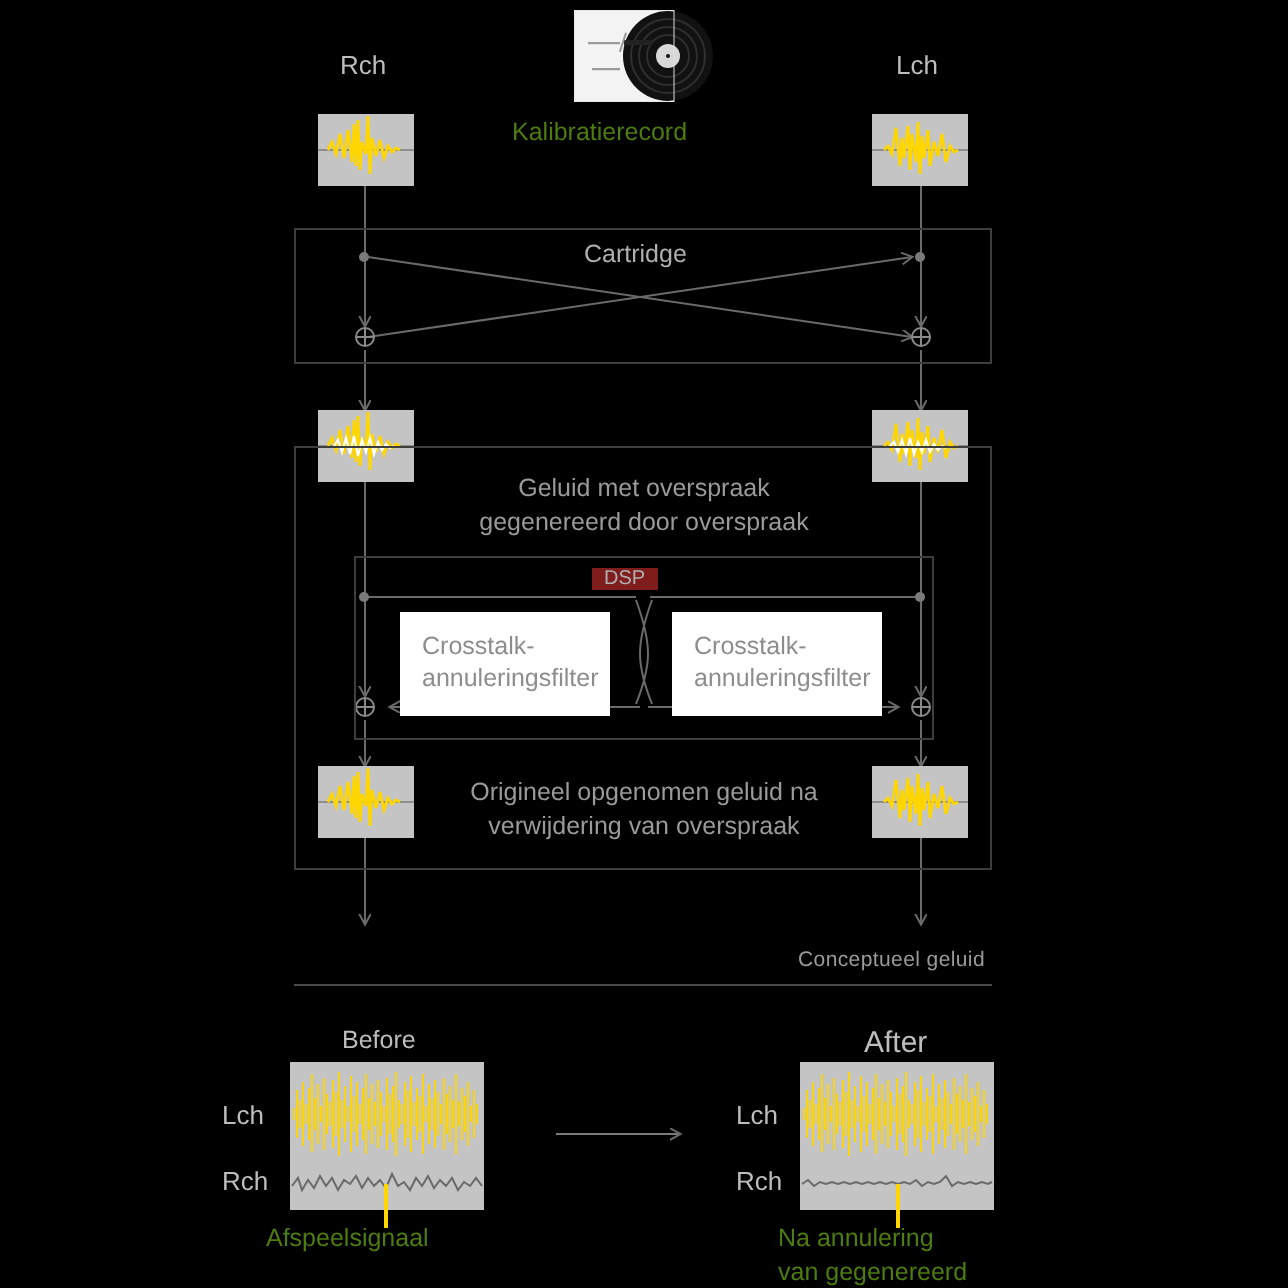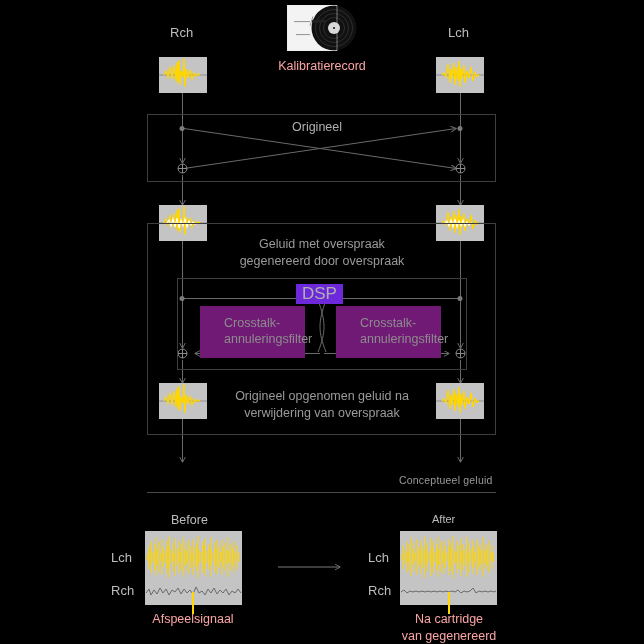--- a/index.html
+++ b/index.html
@@ -5,26 +5,26 @@
   html,body{margin:0;padding:0;background:#000;}
   body{width:644px;height:644px;position:relative;overflow:hidden;
        font-family:"Liberation Sans","DejaVu Sans",sans-serif;
        color:#b9b9b9;-webkit-font-smoothing:antialiased;}
   .abs{position:absolute;}
   .lbl{position:absolute;color:#b9b9b9;white-space:nowrap;}
   .ch-label{font-size:13px;color:#bdbdbd;}
   .body-text{font-size:12.5px;color:#9a9a9a;line-height:17px;text-align:center;}
   .box-line{position:absolute;border:1px solid #3e3e3e;box-sizing:border-box;}
   .wave-box{position:absolute;background:#c4c4c4;box-sizing:border-box;overflow:hidden;}
-  .filter-box{position:absolute;background:#701a75;box-sizing:border-box;
-              color:#8d8d8d;font-size:12.5px;line-height:16px;padding:9px 24px;}
+  .filter-box{position:absolute;background:#ffffff;box-sizing:border-box;
+              color:#8d8d8d;font-size:12.5px;line-height:16px;padding:9px 11px;}
   svg{display:block;}
   .divider{position:absolute;height:1px;background:#4a4a4a;}
   .small-note{font-size:10.5px;color:#9a9a9a;letter-spacing:.2px;}
-  .caption{font-size:12.5px;color:#fca5a5;text-align:center;line-height:17px;}
+  .caption{font-size:12.5px;color:#4d7c0f;line-height:17px;}
 </style>
 </head>
 <body>
 
 <div class="lbl ch-label" style="left:170px;top:25px;">Rch</div>
 <div class="lbl ch-label" style="left:448px;top:25px;">Lch</div>
 
 <div class="abs" style="left:287px;top:5px;width:70px;height:46px;">
   <svg width="70" height="46" viewBox="0 0 70 46">
     <rect x="0" y="0" width="50" height="46" fill="#f3f3f3"></rect>
@@ -124,21 +124,21 @@
     <line x1="456" y1="353.5" x2="465" y2="353.5"></line>
     <line x1="460.5" y1="349" x2="460.5" y2="358"></line>
   </g>
 
   <g stroke="#7a7a7a" stroke-width="1" fill="none">
     <line x1="278" y1="567" x2="340" y2="567" marker-end="url(#ar)"></line>
   </g>
 </svg>
 
 <div class="box-line" style="left:147px;top:114px;width:349px;height:68px;"></div>
-<div class="lbl" style="left:292px;top:120px;font-size:12.5px;color:#b0b0b0;">Origineel</div>
+<div class="lbl" style="left:292px;top:120px;font-size:12.5px;color:#b0b0b0;">Cartridge</div>
 
 <div class="wave-box" style="left:159px;top:205px;width:48px;height:36px;">
   <svg width="48" height="36" viewBox="0 0 48 36">
     <line x1="0" y1="18" x2="48" y2="18" stroke="#8e8e8e" stroke-width="1"></line>
     <polyline fill="none" stroke="#ffd600" stroke-width="1.4" points="5,18 7,14 9,20 11,10 13,22 15,8 17,24 18,5 19,26 20,3 21,28 22,14 24,20 25,1 26,30 27,12 29,21 31,13 33,22 35,16 37,19 39,17 41,18"></polyline>
     <polyline fill="none" stroke="#ffffff" stroke-width="1.1" points="8,18 10,15 12,21 14,14 16,22 18,13 20,23 22,15 24,21 26,14 28,22 30,16 32,20 34,17 36,19 38,18"></polyline>
   </svg>
 </div>
 <div class="wave-box" style="left:436px;top:205px;width:48px;height:36px;">
   <svg width="48" height="36" viewBox="0 0 48 36">
@@ -147,21 +147,21 @@
     <polyline fill="none" stroke="#ffffff" stroke-width="1.1" points="9,18 11,16 13,21 15,15 17,22 19,14 21,22 23,16 25,21 27,15 29,21 31,17 33,20 35,18 37,19"></polyline>
   </svg>
 </div>
 
 <div class="box-line" style="left:147px;top:223px;width:349px;height:212px;"></div>
 
 <div class="lbl body-text" style="left:222px;top:236px;width:200px;">Geluid met overspraak</div>
 <div class="lbl body-text" style="left:222px;top:253px;width:200px;">gegenereerd door overspraak</div>
 
 <div class="box-line" style="left:177px;top:278px;width:290px;height:92px;"></div>
-<div class="abs" style="left:296px;top:284px;background:#6d28d9;padding:0 6px;font-size:17px;color:#b0b0b0;">DSP</div>
+<div class="abs" style="left:296px;top:284px;background:#7f1d1d;padding:0 6px;font-size:10px;color:#b0b0b0;">DSP</div>
 
 <div class="filter-box" style="left:200px;top:306px;width:105px;height:52px;">
   <div>Crosstalk-</div>
   <div>annuleringsfilter</div>
 </div>
 <div class="filter-box" style="left:336px;top:306px;width:105px;height:52px;">
   <div>Crosstalk-</div>
   <div>annuleringsfilter</div>
 </div>
 
@@ -178,21 +178,21 @@
   </svg>
 </div>
 
 <div class="lbl body-text" style="left:222px;top:388px;width:200px;">Origineel opgenomen geluid na</div>
 <div class="lbl body-text" style="left:222px;top:405px;width:200px;">verwijdering van overspraak</div>
 
 <div class="lbl small-note" style="left:399px;top:474px;">Conceptueel geluid</div>
 <div class="divider" style="left:147px;top:492px;width:349px;"></div>
 
 <div class="lbl" style="left:171px;top:513px;font-size:12.5px;color:#bdbdbd;">Before</div>
-<div class="lbl" style="left:432px;top:513px;font-size:11px;color:#bdbdbd;">After</div>
+<div class="lbl" style="left:432px;top:513px;font-size:15px;color:#bdbdbd;">After</div>
 
 <div class="lbl ch-label" style="left:111px;top:550px;">Lch</div>
 <div class="lbl ch-label" style="left:111px;top:583px;">Rch</div>
 <div class="lbl ch-label" style="left:368px;top:550px;">Lch</div>
 <div class="lbl ch-label" style="left:368px;top:583px;">Rch</div>
 
 <div class="wave-box" style="left:145px;top:531px;width:97px;height:74px;">
   <svg width="97" height="74" viewBox="0 0 97 74">
     <g stroke="#ffd600" stroke-width="0.9">
       <line x1="2" y1="23" x2="2" y2="29"></line>
@@ -329,14 +329,14 @@
         <line x1="93.5" y1="21" x2="93.5" y2="31"></line>
     </g>
     <polyline fill="none" stroke="#6a6a6a" stroke-width="1" points="1,61 4,59 7,62 10,60 13,61 16,60 19,61 22,60 25,61 28,60 31,61 34,60 37,61 40,60 43,61 46,60 49,61 52,60 55,61 58,59 61,62 64,60 67,61 70,60 73,57 76,62 79,60 82,61 85,60 88,61 91,60 94,61 96,60"></polyline>
   </svg>
 </div>
 
 <div class="abs" style="left:192px;top:592px;width:2px;height:22px;background:#ffd600;"></div>
 <div class="abs" style="left:448px;top:592px;width:2px;height:22px;background:#ffd600;"></div>
 
 <div class="lbl caption" style="left:133px;top:611px;width:120px;">Afspeelsignaal</div>
-<div class="lbl caption" style="left:389px;top:611px;width:120px;">Na cartridge</div>
+<div class="lbl caption" style="left:389px;top:611px;width:120px;">Na annulering</div>
 <div class="lbl caption" style="left:389px;top:628px;width:120px;">van gegenereerd</div>
 
 </body></html>

